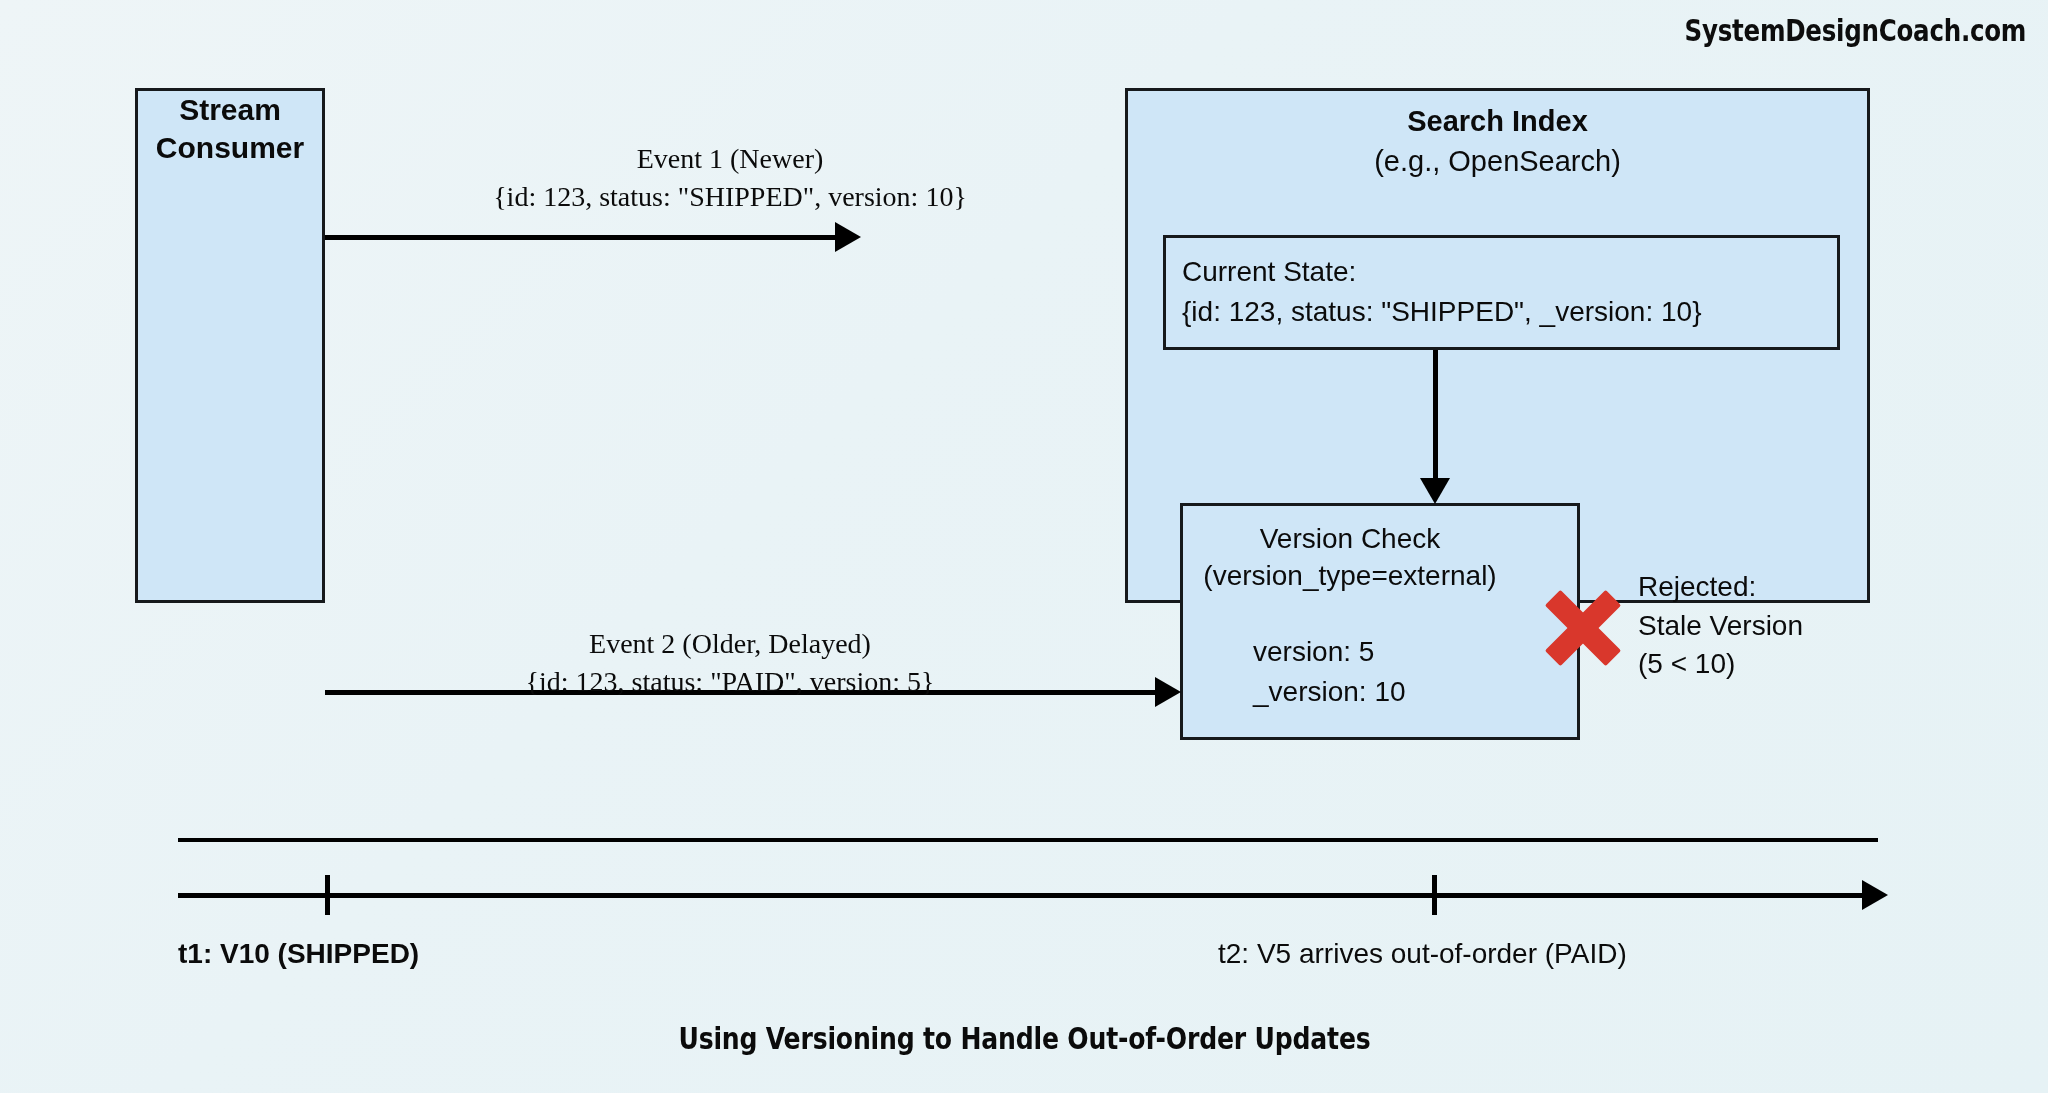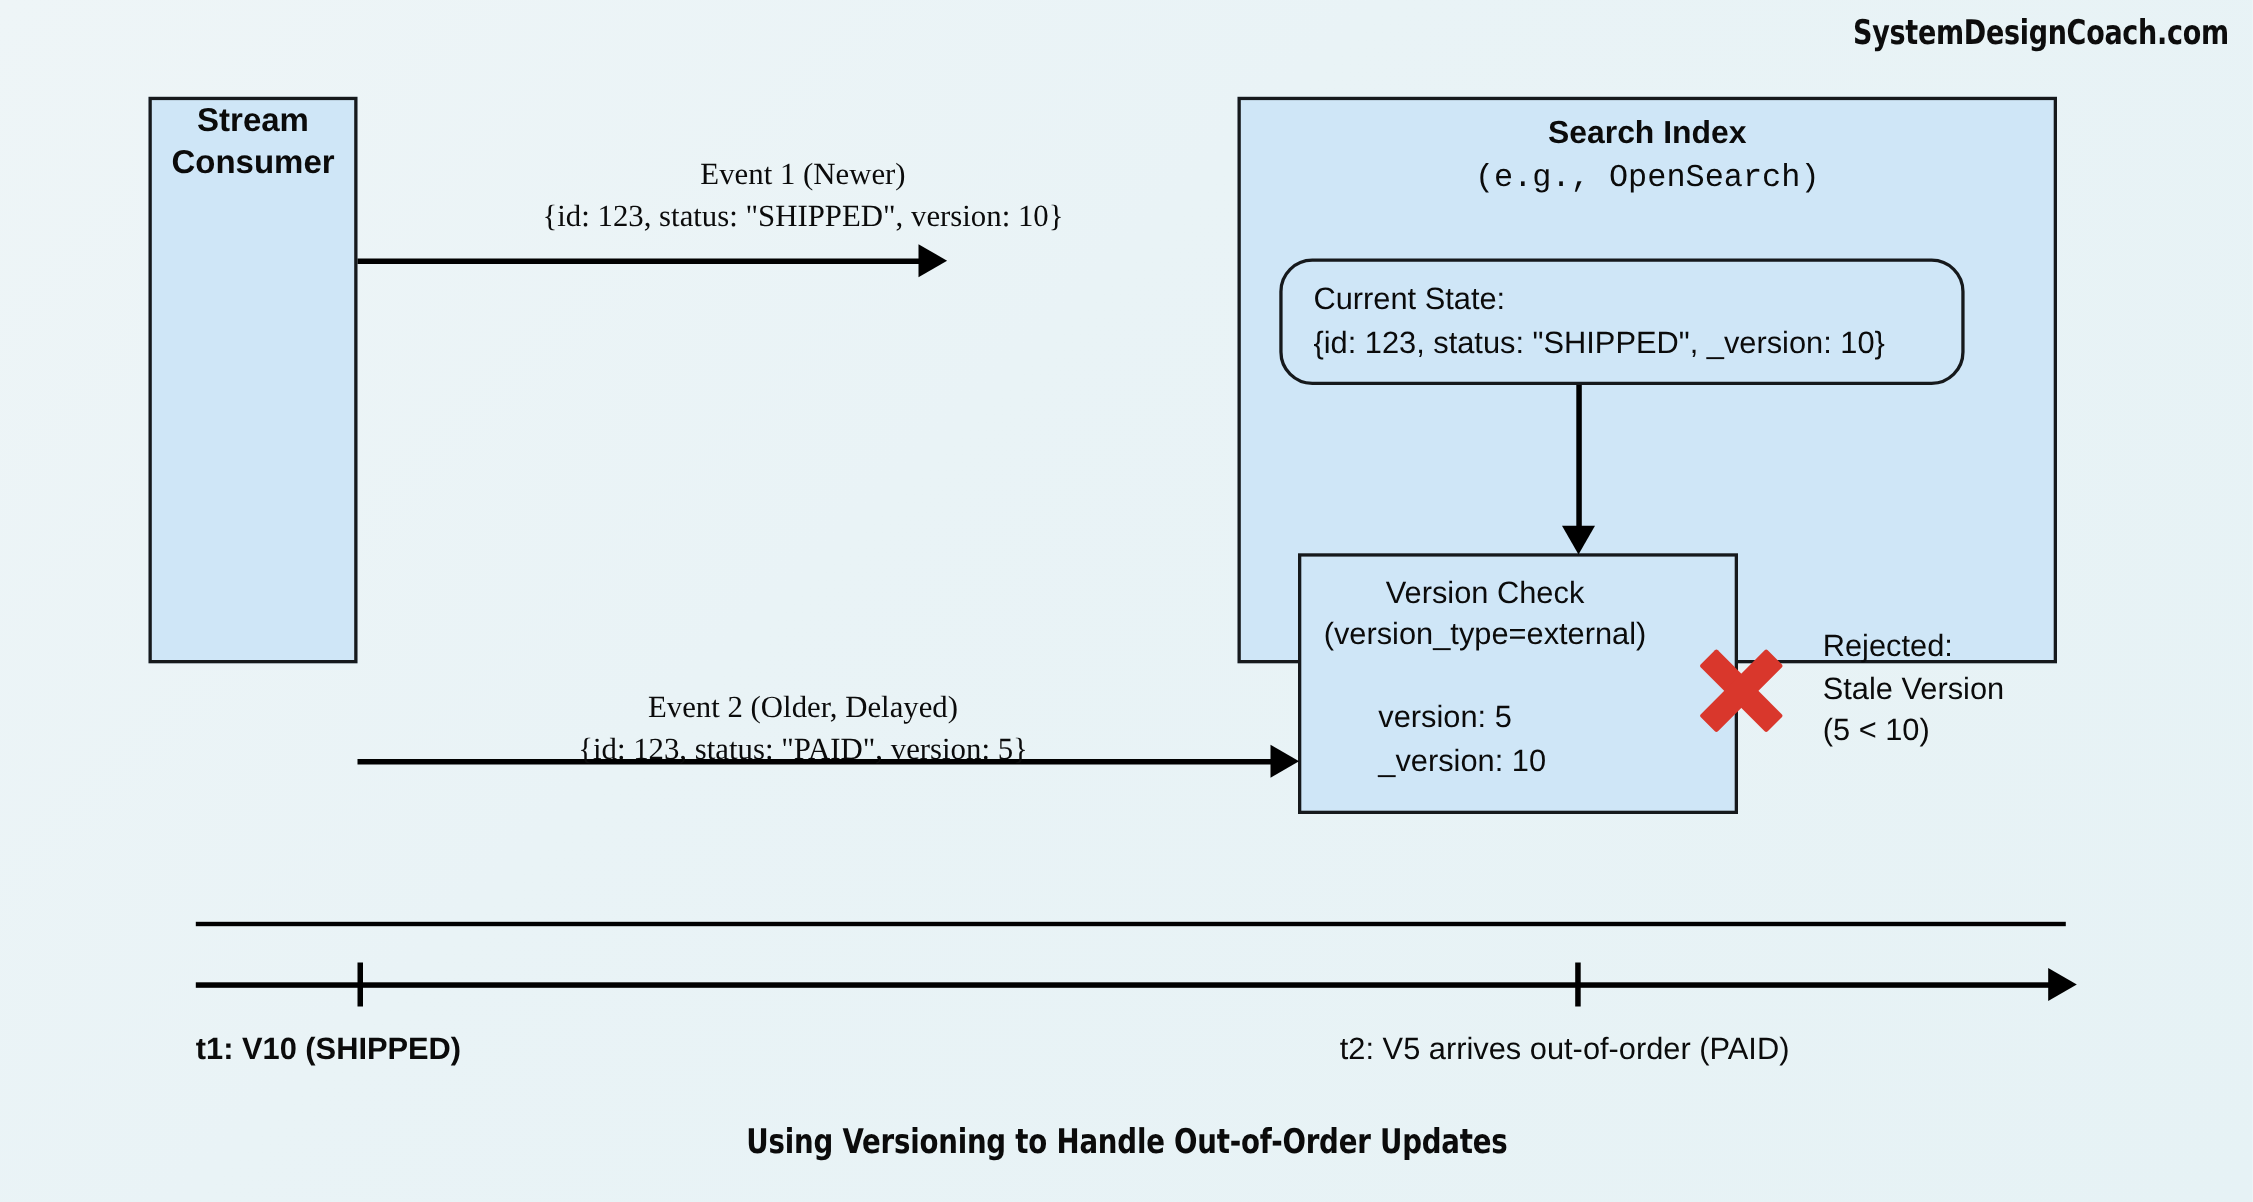--- a/index.html
+++ b/index.html
@@ -77,35 +77,33 @@
     color: #0b0b0b;
   }
   #search-index-subtitle {
     left: 1125px;
     top: 145px;
     width: 745px;
     text-align: center;
     font-size: 29px;
     font-weight: 400;
     color: #0b0b0b;
-    font-family: Liberation Mono, monospace;
   }
 
   .inner-box {
     background: #cfe6f7;
     border: 3px solid #16191c;
     box-sizing: border-box;
   }
   #current-state-box {
     left: 1163px;
     top: 235px;
-    width: 623px;
+    width: 677px;
     height: 115px;
-    padding: 14px 0 0 28px;
-    border-radius: 30px;
+    padding: 14px 0 0 16px;
   }
   #current-state-box .line {
     font-size: 28px;
     line-height: 1.42;
     color: #0b0b0b;
     white-space: nowrap;
   }
 
   #version-check-box {
     left: 1180px;
@@ -195,21 +193,20 @@
   #reject-mark .bar.b2 { transform: translate(-50%, -50%) rotate(-45deg); }
 
   #reject-text {
     left: 1638px;
     top: 568px;
     font-size: 28px;
     line-height: 1.38;
     color: #0b0b0b;
     text-align: left;
     white-space: nowrap;
-    margin-left: 19px;
   }
 
   
   #divider-rule {
     left: 178px;
     top: 838px;
     width: 1700px;
     height: 4px;
     background: #000000;
   }

